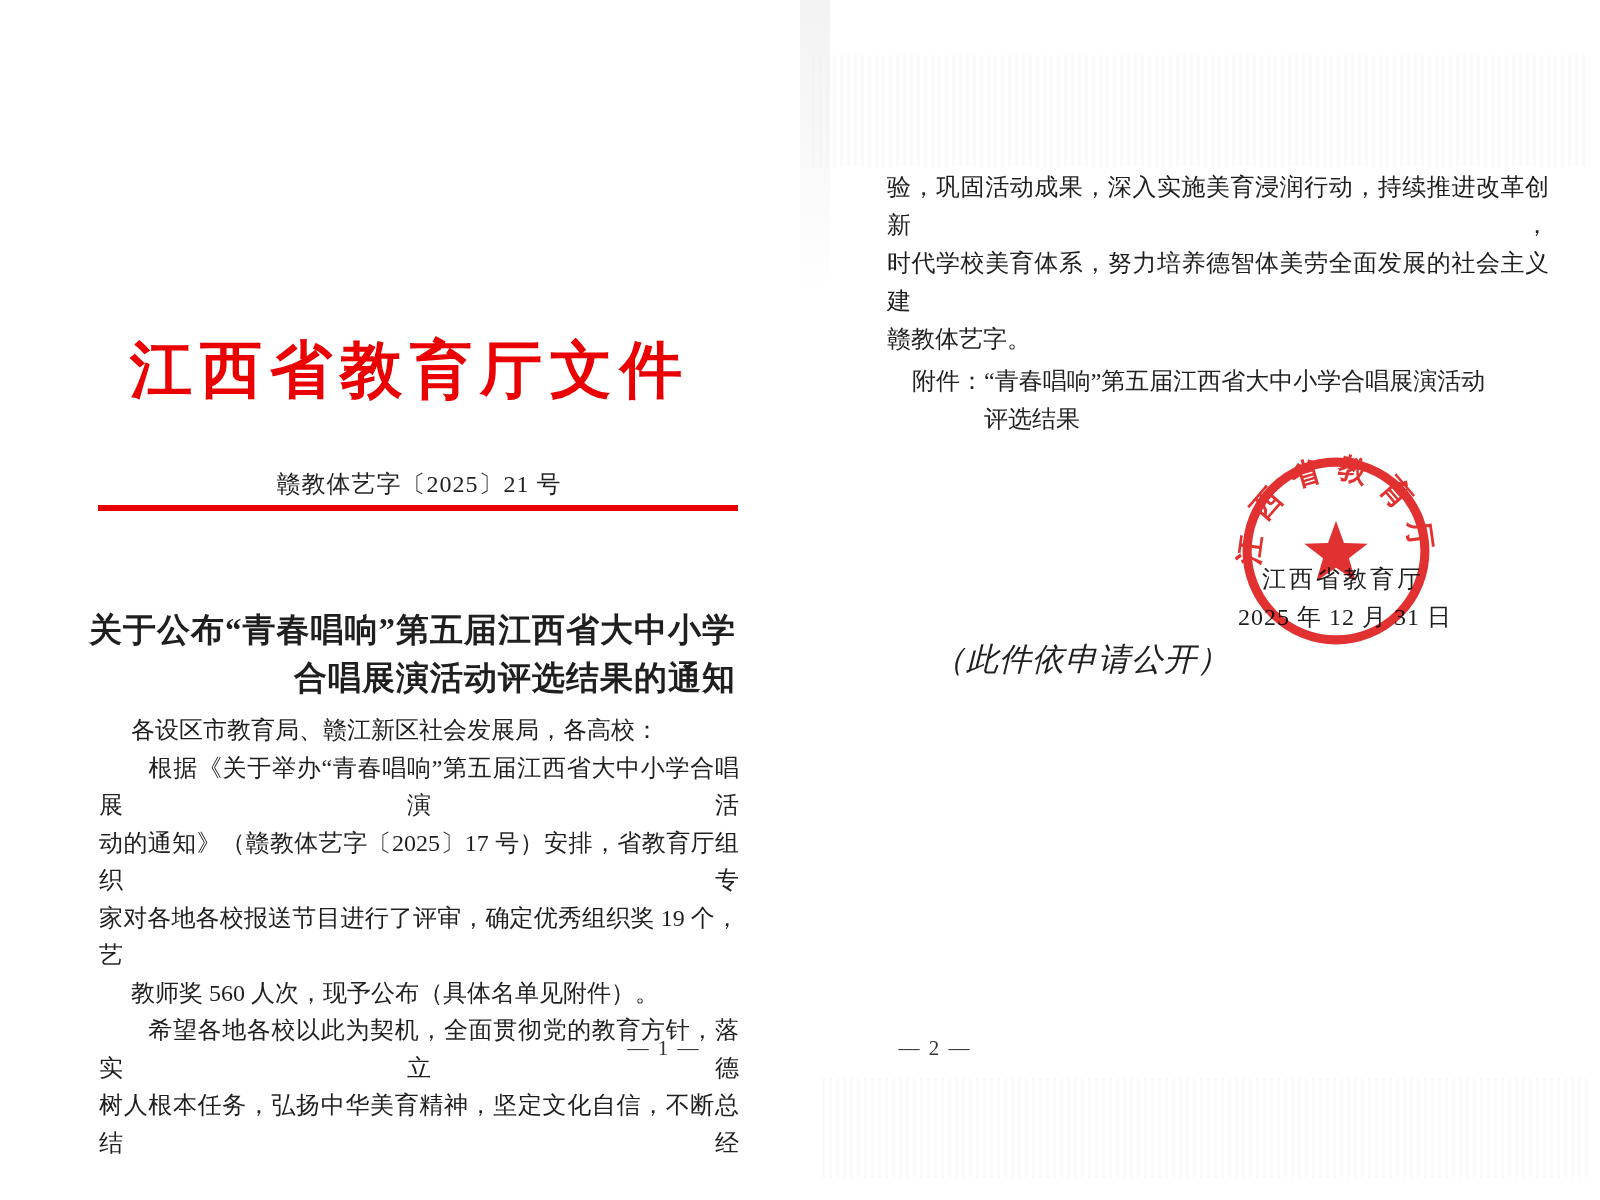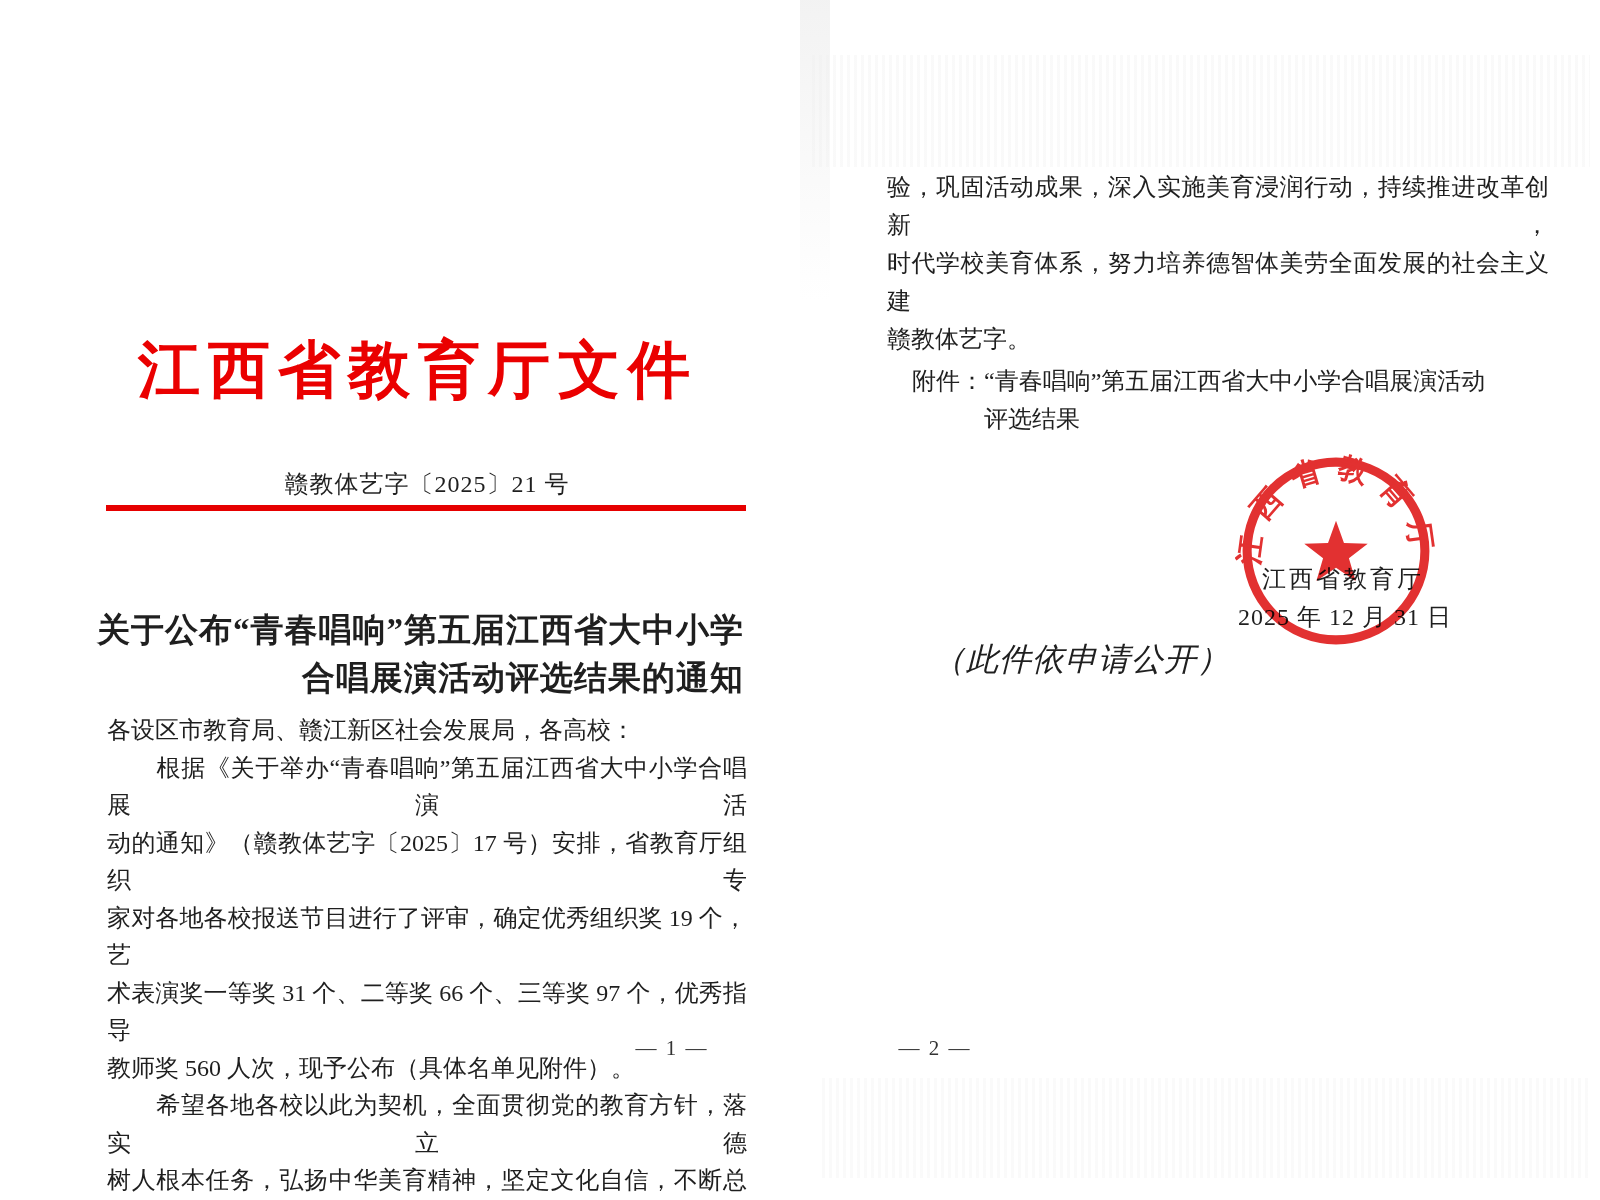--- a/index.html
+++ b/index.html
@@ -1,33 +1,33 @@
 <!DOCTYPE html>
 <html><head>
 <meta charset="utf-8">
 <style>
   html,body{margin:0;padding:0;background:#ffffff;}
   body{width:1600px;height:1200px;font-family:"Liberation Serif","DejaVu Serif",serif;color:#1f1f1f;}
   .canvas{position:relative;width:1600px;height:1200px;background:#ffffff;overflow:hidden;}
   .page{position:absolute;top:0;width:800px;height:1200px;background:#ffffff;}
-  .page-1{left:12px;}
+  .page-1{left:4px;}
   .page-2{left:800px;}
   .abs{position:absolute;}
 
   
   .banner{left:78px;top:286px;width:656px;text-align:center;font-size:62px;font-weight:bold;
           color:#ea0000;letter-spacing:8px;white-space:nowrap;}
   .doc-number{left:95px;top:468px;width:640px;text-align:center;font-size:24px;letter-spacing:1px;}
   .red-rule{left:94px;top:505px;width:640px;height:6px;background:#e60000;}
   .doc-title{left:72px;top:579px;width:660px;text-align:right;font-size:33px;font-weight:bold;
              line-height:48px;letter-spacing:1px;}
   .body-block{font-size:24px;}
   .body-1{left:95px;top:712px;width:640px;}
   .bline{line-height:37.5px;text-align:justify;text-align-last:justify;}
-  .bline.end{text-align-last:left;}
+  .bline.end{text-align-last:left;margin-left:32px;}
   .footer{font-size:21px;letter-spacing:2px;color:#333;text-align:center;}
   .footer-1{left:585px;top:1036px;width:150px;}
 
   
   .ghost{background:repeating-linear-gradient(90deg,#f4f4f4 0 3px,#ffffff 3px 7px);}
   .ghost-top{left:12px;top:55px;width:778px;height:112px;opacity:.5;}
   .ghost-bottom{left:22px;top:1078px;width:768px;height:100px;opacity:.45;}
   .scan-edge{left:0;top:0;width:30px;height:300px;
              background:linear-gradient(180deg,#ededed,rgba(255,255,255,0));opacity:.7;}
   .body-2{left:63px;top:168px;width:662px;margin-left:24px;}
@@ -57,21 +57,20 @@
     <h2 class="abs doc-title">
       <span>关于公布“青春唱响”第五届江西省大中小学</span><br>
       <span>合唱展演活动评选结果的通知</span>
     </h2>
 
     <div class="abs body-block body-1">
       <div class="bline end">各设区市教育局、赣江新区社会发展局，各高校：</div>
       <div class="bline">　　根据《关于举办“青春唱响”第五届江西省大中小学合唱展演活</div>
       <div class="bline">动的通知》（赣教体艺字〔2025〕17 号）安排，省教育厅组织专</div>
       <div class="bline">家对各地各校报送节目进行了评审，确定优秀组织奖 19 个，艺</div>
-      <div class="bline">术表演奖一等奖 31 个、二等奖 66 个、三等奖 97 个，优秀指导</div>
       <div class="bline end">教师奖 560 人次，现予公布（具体名单见附件）。</div>
       <div class="bline">　　希望各地各校以此为契机，全面贯彻党的教育方针，落实立德</div>
       <div class="bline">树人根本任务，弘扬中华美育精神，坚定文化自信，不断总结经</div>
     </div>
 
     <div class="abs footer footer-1">— 1 —</div>
   </section>
 
   <section class="page page-2">
 

